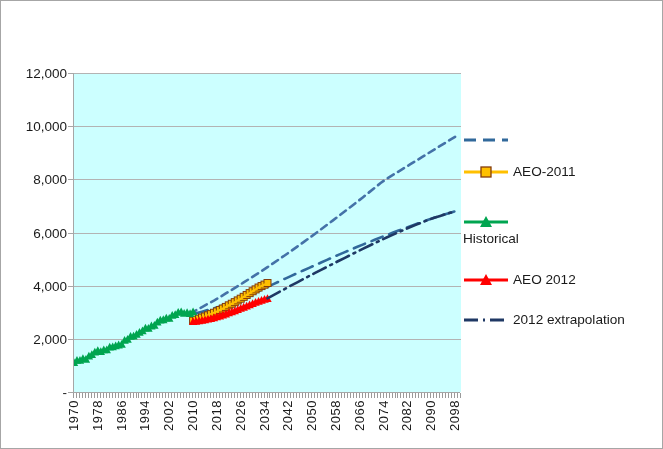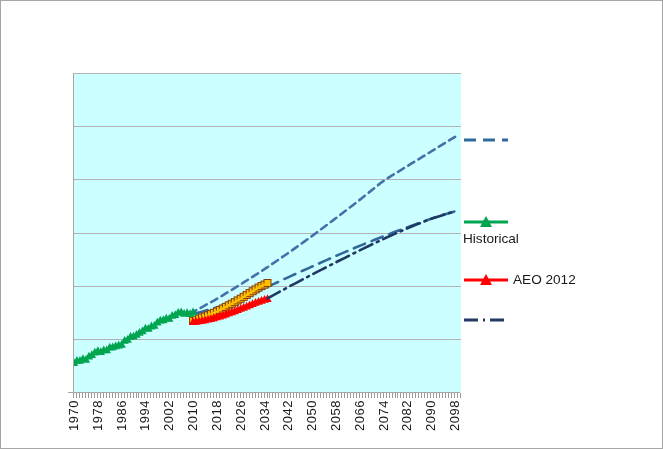--- a/index.html
+++ b/index.html
@@ -153,20 +153,36 @@
     line-height: 17px;
     white-space: pre-line;
   }
 </style>
 </head>
 <body>
 
 <div id="chart-root">
 
 
+  <div id="y-axis-labels">
+      <div class="y-tick-label" style="top: 72px;">12,000</div>
+      <div class="y-tick-mark" style="top: 72px;"></div>
+      <div class="y-tick-label" style="top: 125.167px;">10,000</div>
+      <div class="y-tick-mark" style="top: 125.167px;"></div>
+      <div class="y-tick-label" style="top: 178.333px;">8,000</div>
+      <div class="y-tick-mark" style="top: 178.333px;"></div>
+      <div class="y-tick-label" style="top: 231.5px;">6,000</div>
+      <div class="y-tick-mark" style="top: 231.5px;"></div>
+      <div class="y-tick-label" style="top: 284.667px;">4,000</div>
+      <div class="y-tick-mark" style="top: 284.667px;"></div>
+      <div class="y-tick-label" style="top: 337.833px;">2,000</div>
+      <div class="y-tick-mark" style="top: 337.833px;"></div>
+      <div class="y-tick-label" style="top: 391px;">-</div>
+      <div class="y-tick-mark" style="top: 391px;"></div>
+    </div>
 
   <div id="plot-area">
     <svg id="plot-svg" viewBox="0 0 387 319" preserveAspectRatio="none">
       <g id="gridlines">
           <line x1="0" x2="387" y1="0.5" y2="0.5" class="gridline"></line>
           <line x1="0" x2="387" y1="53.66666666666663" y2="53.66666666666663" class="gridline"></line>
           <line x1="0" x2="387" y1="106.83333333333334" y2="106.83333333333334" class="gridline"></line>
           <line x1="0" x2="387" y1="160" y2="160" class="gridline"></line>
           <line x1="0" x2="387" y1="213.16666666666669" y2="213.16666666666669" class="gridline"></line>
           <line x1="0" x2="387" y1="266.3333333333333" y2="266.3333333333333" class="gridline"></line>
@@ -442,20 +458,29 @@
     </div>
 
   <div id="legend">
       <div class="legend-item" style="top: 78px;">
         <div class="legend-key">
           <svg width="46" height="16" viewBox="0 0 46 16">
             <line x1="1" x2="45" y1="8" y2="8" stroke="#31699B" stroke-width="3" stroke-dasharray="12,7"></line>
           </svg>
         </div>
       </div>
+      <div class="legend-item" style="top: 110px;">
+        <div class="legend-key">
+          <svg width="46" height="16" viewBox="0 0 46 16">
+            <line x1="1" x2="45" y1="8" y2="8" stroke="#FFC000" stroke-width="3"></line>
+            <rect x="18" y="3" width="10" height="10" fill="#FFC000" stroke="#843C0C" stroke-width="1.3"></rect>
+          </svg>
+        </div>
+        <div class="legend-label">AEO-2011</div>
+      </div>
       <div class="legend-item" style="top: 160px; flex-direction: column;">
         <div class="legend-key">
           <svg width="46" height="16" viewBox="0 0 46 16">
             <line x1="1" x2="45" y1="8" y2="8" stroke="#00A550" stroke-width="3"></line>
             <polygon points="23,2 17,13 29,13" fill="#00A550"></polygon>
           </svg>
         </div>
         <div class="legend-label">Historical</div>
       </div>
       <div class="legend-item" style="top: 218px;">
@@ -466,16 +491,17 @@
           </svg>
         </div>
         <div class="legend-label">AEO 2012</div>
       </div>
       <div class="legend-item" style="top: 258px;">
         <div class="legend-key">
           <svg width="46" height="16" viewBox="0 0 46 16">
             <line x1="1" x2="45" y1="8" y2="8" stroke="#1F3864" stroke-width="3" stroke-dasharray="14,5,2,5"></line>
           </svg>
         </div>
+        <div class="legend-label">2012 extrapolation</div>
       </div>
     </div>
 
 </div>
 
 </body></html>

